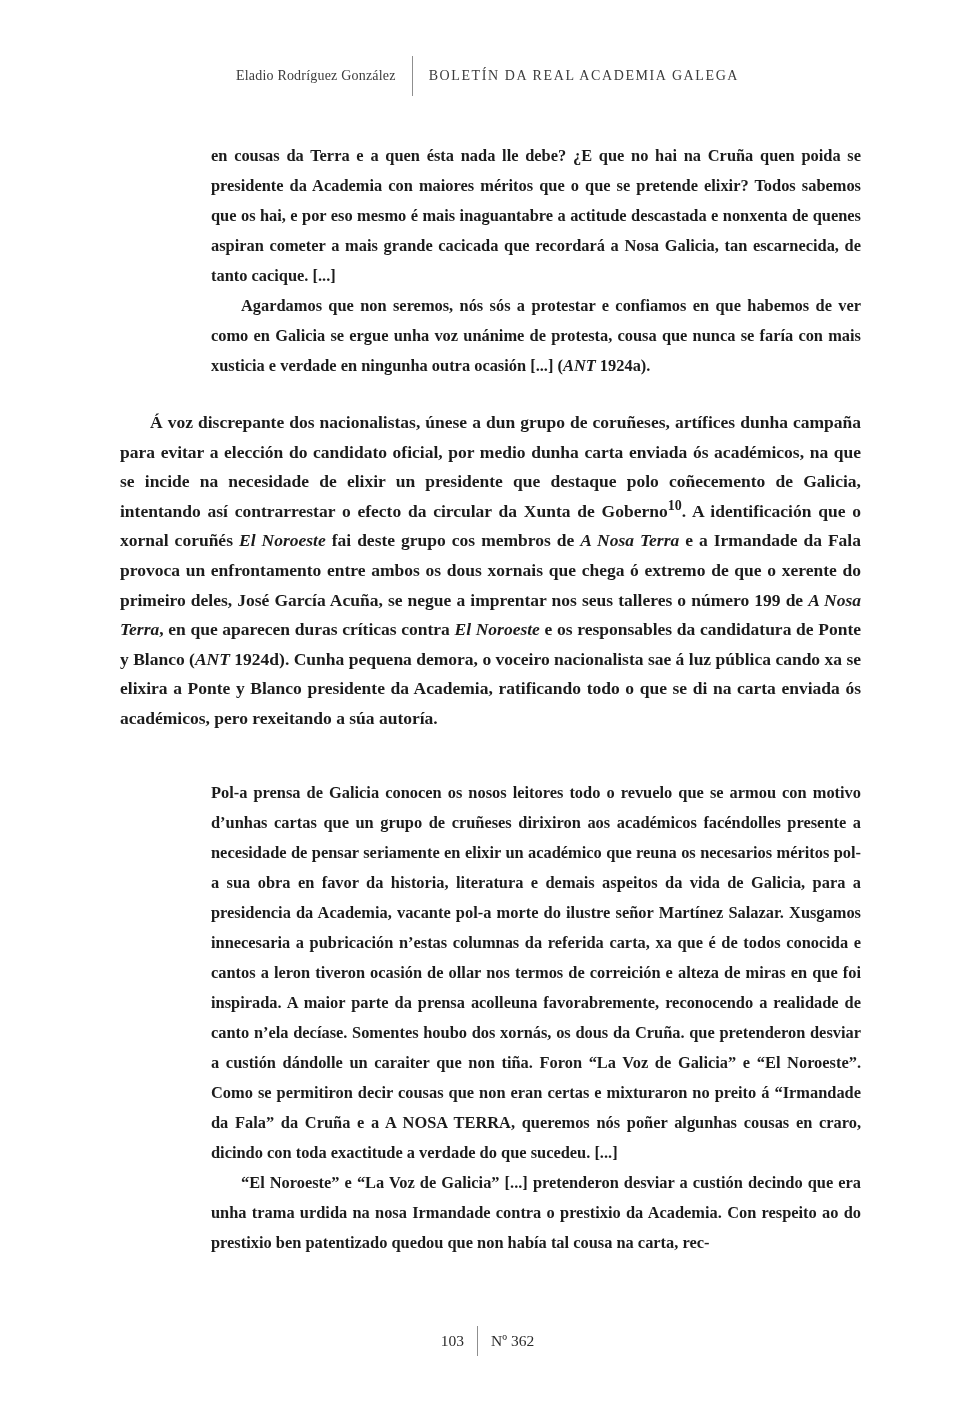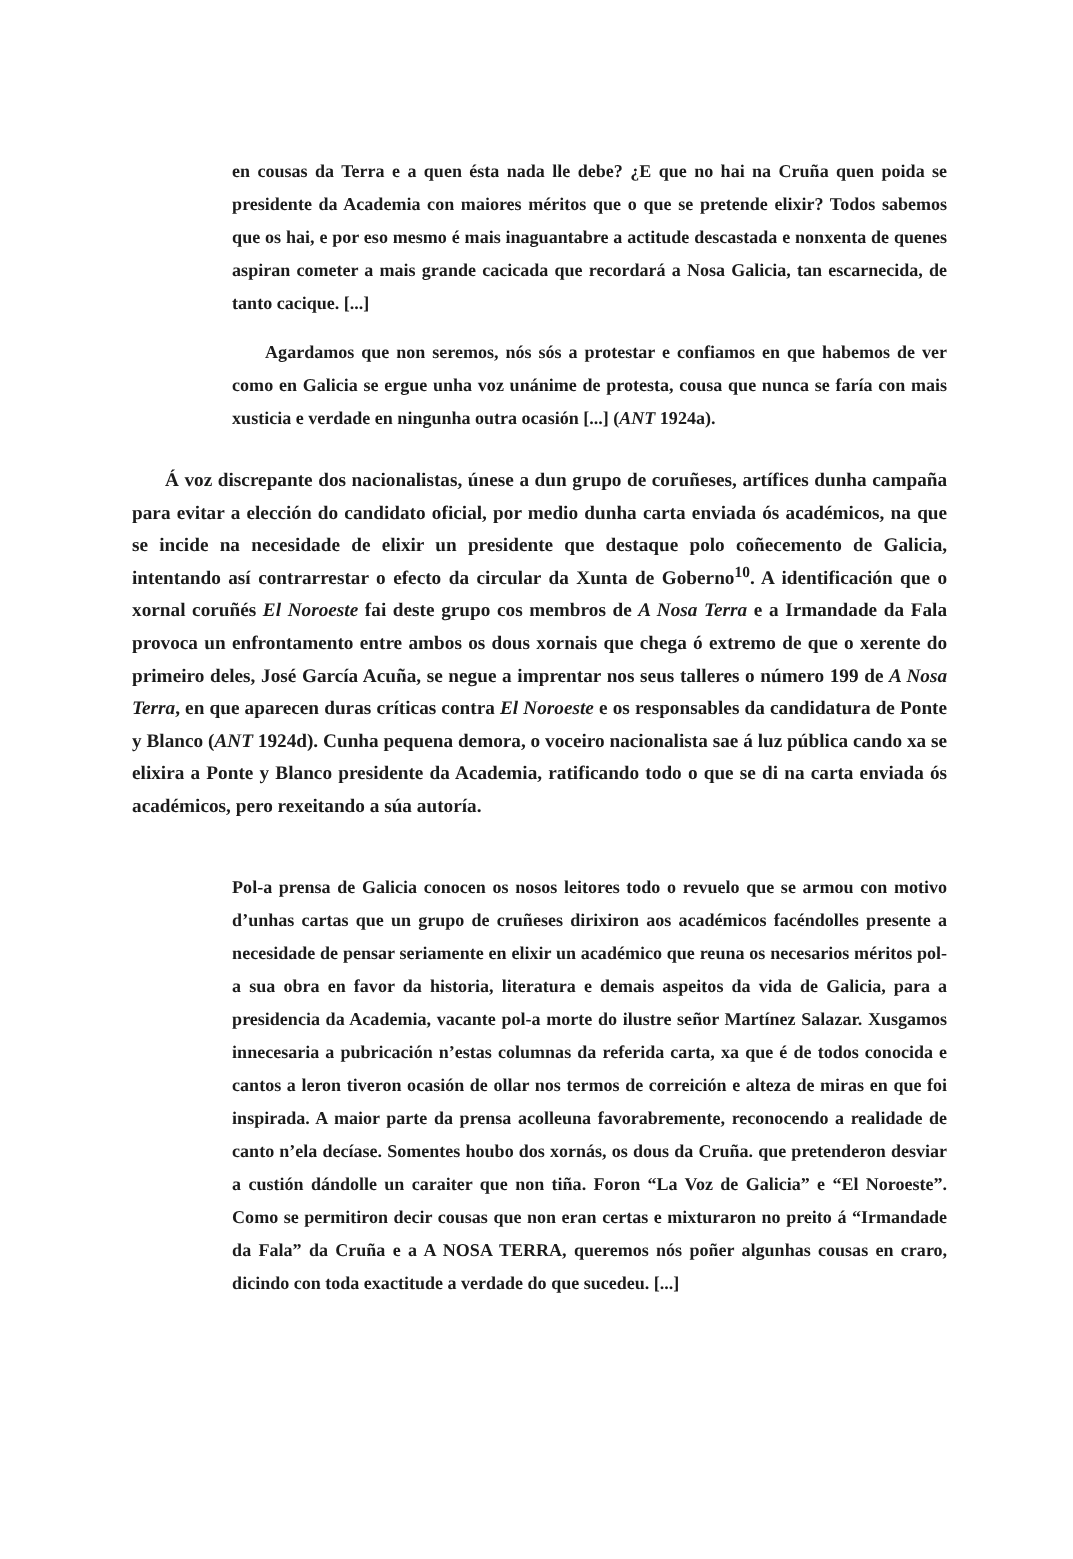--- a/index.html
+++ b/index.html
@@ -51,21 +51,21 @@
     left: 120px;
     width: 741px;
     font-weight: bold;
   }
   .blockquote { margin-left: 91px; }
   .q-para {
     font-size: 16.4px;
     line-height: 30px;
     text-align: justify;
   }
-  .indent { text-indent: 30px; margin-top: 14px; }
+  .indent { text-indent: 30px; }
   .body-para {
     margin-top: 27px;
     font-size: 17.5px;
     line-height: 29.6px;
     text-align: justify;
   }
   .blockquote.second { margin-top: 44px; }
   sup {
     font-size: 14px;
     vertical-align: super;
@@ -86,30 +86,41 @@
   .page-num, .issue {
     font-size: 15.5px;
     color: #2a2a2a;
   }
 </style>
 </head>
 <body>
 
 <div class="page">
 
+  <header class="page-header">
+    <span class="author">Eladio Rodríguez González</span>
+    <span class="vrule"></span>
+    <span class="journal">BOLETÍN DA REAL ACADEMIA GALEGA</span>
+  </header>
 
   <main class="content">
 
     <section class="blockquote">
       <p class="q-para">en cousas da Terra e a quen ésta nada lle debe? ¿E que no hai na Cruña quen poida se presidente da Academia con maiores méritos que o que se pretende elixir? Todos sabemos que os hai, e por eso mesmo é mais inaguantabre a actitude descastada e nonxenta de quenes aspiran cometer a mais grande cacicada que recordará a Nosa Galicia, tan escarnecida, de tanto cacique. [...]</p>
       <p class="q-para indent"><span>Agardamos que non seremos, nós sós a protestar e confiamos en que habemos de ver como en Galicia se ergue unha voz unánime de protesta, cousa que nunca se faría con mais xusticia e verdade en ningunha outra ocasión [...] (</span><i>ANT</i><span> 1924a).</span></p>
     </section>
 
     <p class="body-para indent"><span>Á voz discrepante dos nacionalistas, únese a dun grupo de coruñeses, artífices dunha campaña para evitar a elección do candidato oficial, por medio dunha carta enviada ós académicos, na que se incide na necesidade de elixir un presidente que destaque polo coñecemento de Galicia, intentando así contrarrestar o efecto da circular da Xunta de Goberno</span><sup>10</sup><span>. A identificación que o xornal coruñés </span><i>El Noroeste</i><span> fai deste grupo cos membros de </span><i>A Nosa Terra</i><span> e a Irmandade da Fala provoca un enfrontamento entre ambos os dous xornais que chega ó extremo de que o xerente do primeiro deles, José García Acuña, se negue a imprentar nos seus talleres o número 199 de </span><i>A Nosa Terra</i><span>, en que aparecen duras críticas contra </span><i>El Noroeste</i><span> e os responsables da candidatura de Ponte y Blanco (</span><i>ANT</i><span> 1924d). Cunha pequena demora, o voceiro nacionalista sae á luz pública cando xa se elixira a Ponte y Blanco presidente da Academia, ratificando todo o que se di na carta enviada ós académicos, pero rexeitando a súa autoría.</span></p>
 
     <section class="blockquote second">
       <p class="q-para">Pol-a prensa de Galicia conocen os nosos leitores todo o revuelo que se armou con motivo d’unhas cartas que un grupo de cruñeses dirixiron aos académicos facéndolles presente a necesidade de pensar seriamente en elixir un académico que reuna os necesarios méritos pol-a sua obra en favor da historia, literatura e demais aspeitos da vida de Galicia, para a presidencia da Academia, vacante pol-a morte do ilustre señor Martínez Salazar. Xusgamos innecesaria a pubricación n’estas columnas da referida carta, xa que é de todos conocida e cantos a leron tiveron ocasión de ollar nos termos de correición e alteza de miras en que foi inspirada. A maior parte da prensa acolleuna favorabremente, reconocendo a realidade de canto n’ela decíase. Somentes houbo dos xornás, os dous da Cruña. que pretenderon desviar a custión dándolle un caraiter que non tiña. Foron “La Voz de Galicia” e “El Noroeste”. Como se permitiron decir cousas que non eran certas e mixturaron no preito á “Irmandade da Fala” da Cruña e a A NOSA TERRA, queremos nós poñer algunhas cousas en craro, dicindo con toda exactitude a verdade do que sucedeu. [...]</p>
+      <p class="q-para indent">“El Noroeste” e “La Voz de Galicia” [...] pretenderon desviar a custión decindo que era unha trama urdida na nosa Irmandade contra o prestixio da Academia. Con respeito ao do prestixio ben patentizado quedou que non había tal cousa na carta, rec-</p>
     </section>
 
   </main>
 
+  <footer class="page-footer">
+    <span class="page-num">103</span>
+    <span class="vrule small"></span>
+    <span class="issue">Nº 362</span>
+  </footer>
 
 </div>
 
 </body></html>

